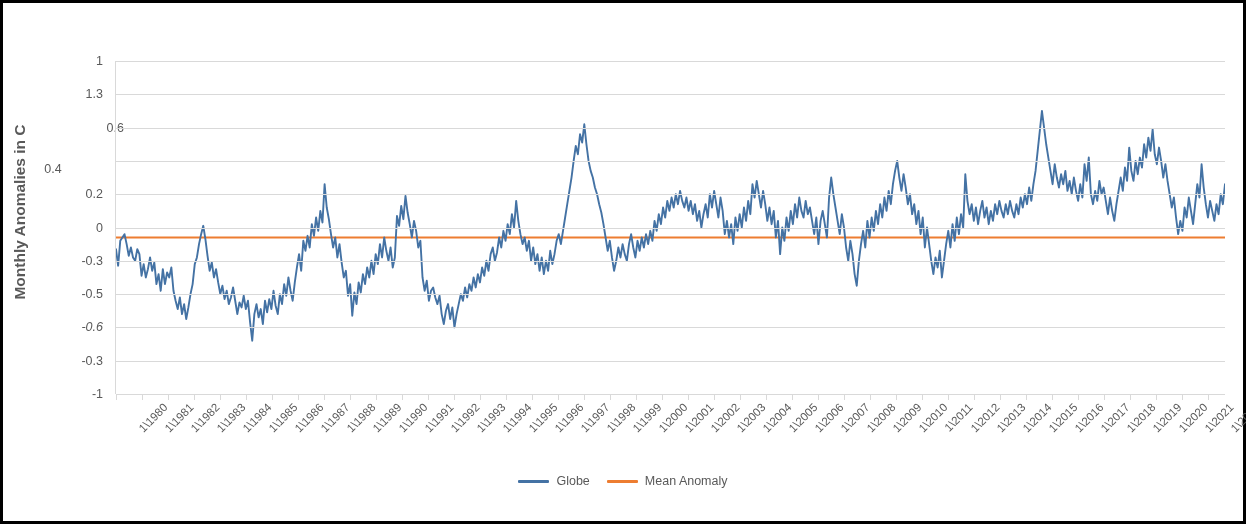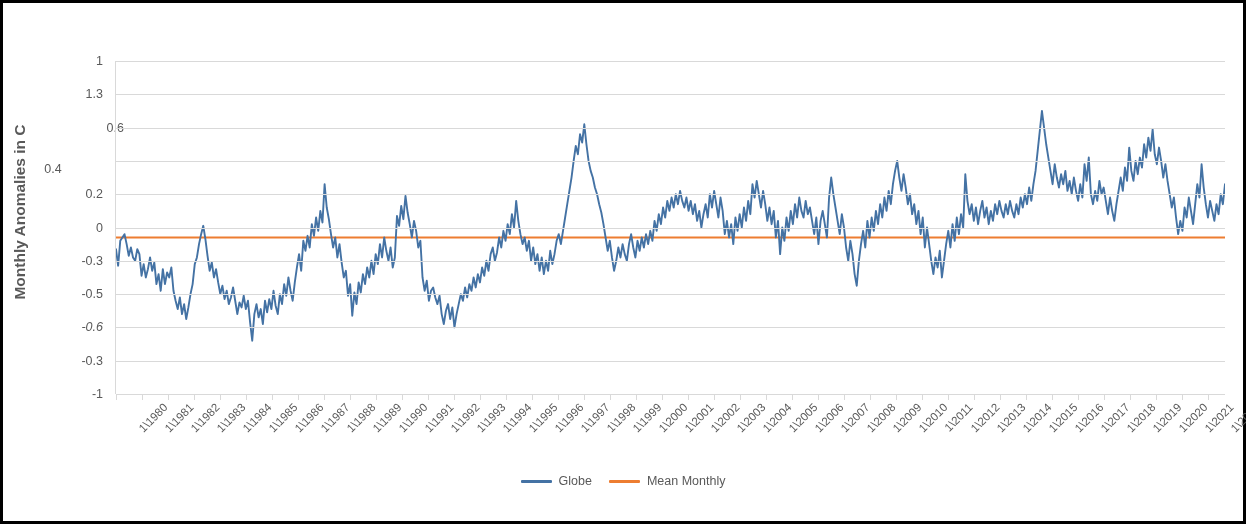--- a/index.html
+++ b/index.html
@@ -201,17 +201,17 @@
       <div class="xlab" style="left: 1215.1px;">1\2022</div>
     </div>
 
   <div id="legend">
       <div class="leg-item">
         <span class="leg-swatch" style="background: rgb(68, 114, 164);"></span>
         <span>Globe</span>
       </div>
       <div class="leg-item">
         <span class="leg-swatch" style="background: rgb(237, 125, 49);"></span>
-        <span>Mean Monthly</span>
+        <span>Mean Anomaly</span>
       </div>
     </div>
 
 </div>
 
 </body></html>

